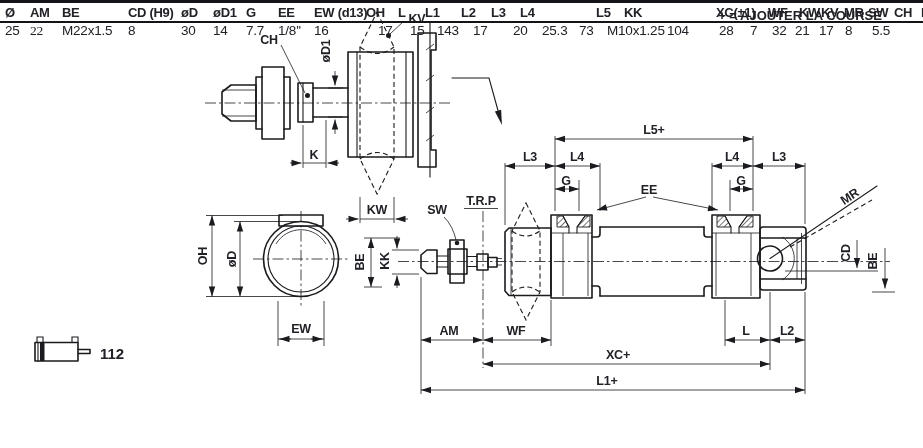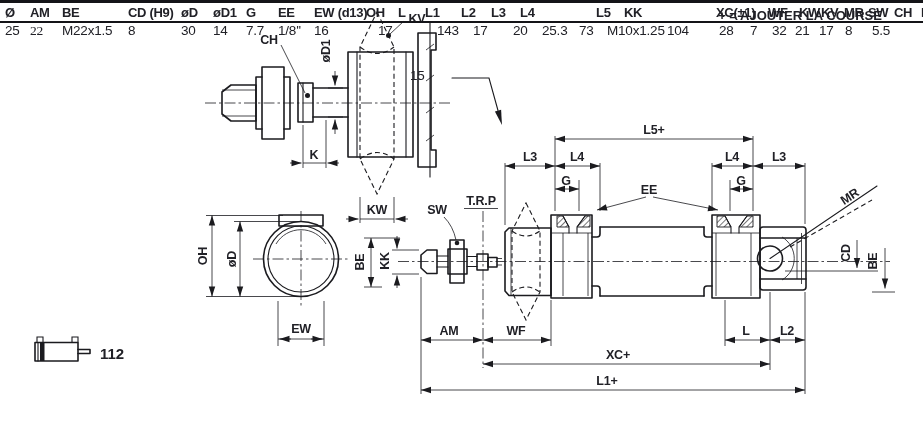--- a/index.html
+++ b/index.html
@@ -262,21 +262,21 @@
         <div class="cell vcell" style="width: 25px;">25</div>
         <div class="cell vcell" style="width: 32px; font-family: Liberation Serif, serif;">22</div>
         <div class="cell vcell" style="width: 66px;">M22x1.5</div>
         <div class="cell vcell" style="width: 53px;">8</div>
         <div class="cell vcell" style="width: 32px;">30</div>
         <div class="cell vcell" style="width: 33px;">14</div>
         <div class="cell vcell" style="width: 32px;">7.7</div>
         <div class="cell vcell" style="width: 36px;">1/8''</div>
         <div class="cell vcell" style="width: 64px;">16</div>
         <div class="cell vcell" style="width: 32px;">17</div>
-        <div class="cell vcell" style="width: 27px; margin-top: 45px;">15</div>
+        <div class="cell vcell" style="width: 27px;">15</div>
         <div class="cell vcell" style="width: 36px;">143</div>
         <div class="cell vcell" style="width: 30px;">17</div>
         <div class="cell vcell" style="width: 29px; margin-left: 10px;">20</div>
         <div class="cell vcell" style="width: 37px;">25.3</div>
         <div class="cell vcell" style="width: 28px;">73</div>
         <div class="cell vcell" style="width: 60px;">M10x1.25</div>
         <div class="cell vcell" style="width: 52px;">104</div>
         <div class="cell vcell" style="width: 31px;">28</div>
         <div class="cell vcell" style="width: 22px;">7</div>
         <div class="cell vcell" style="width: 23px;">32</div>

